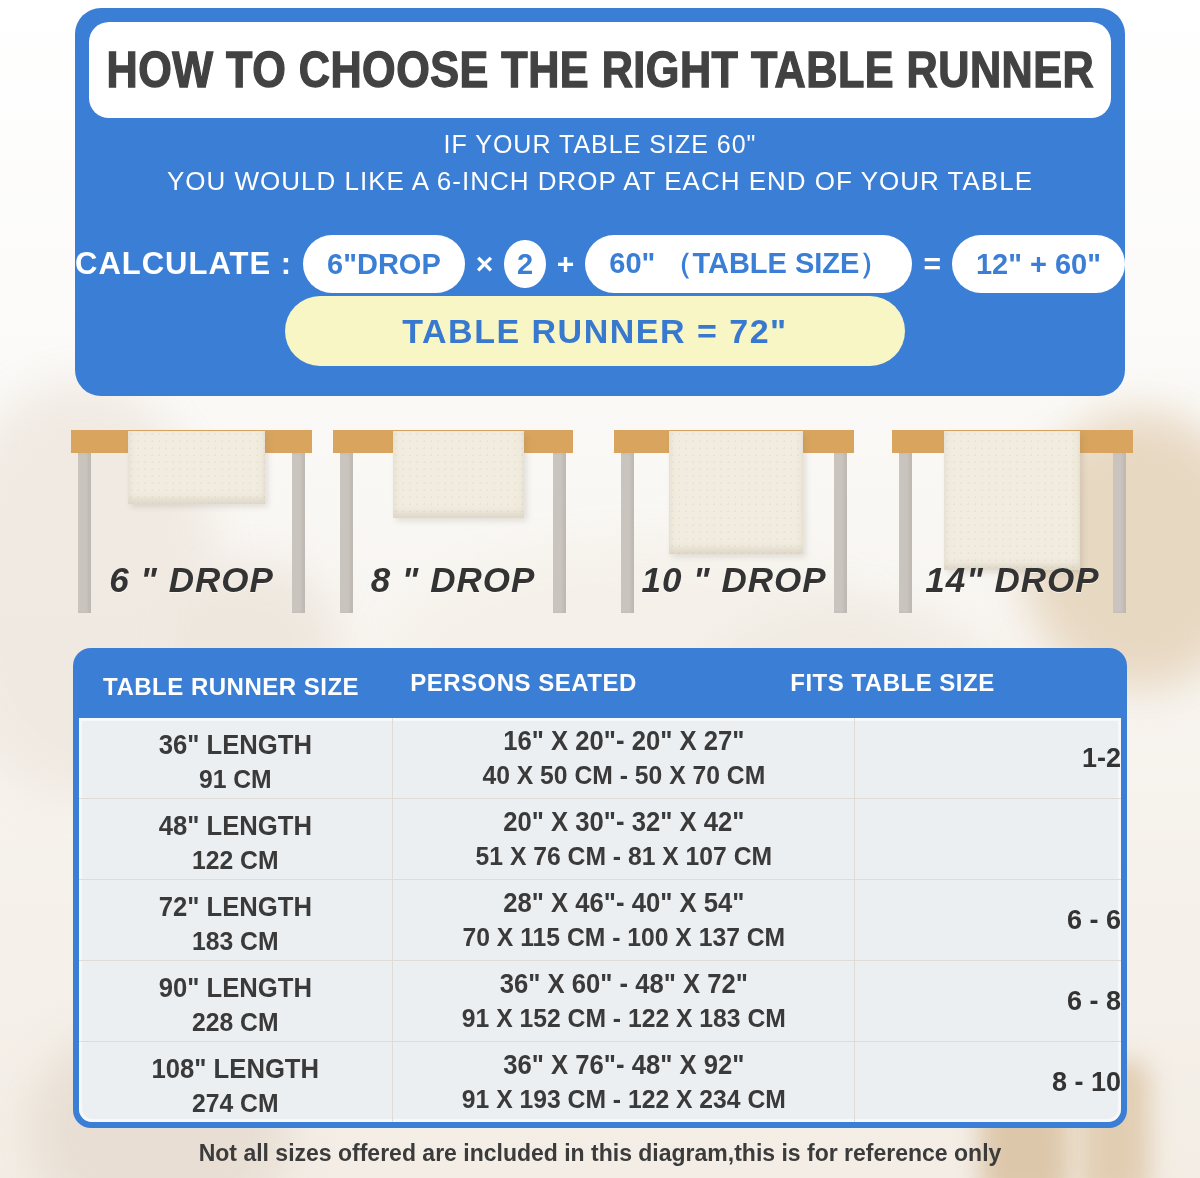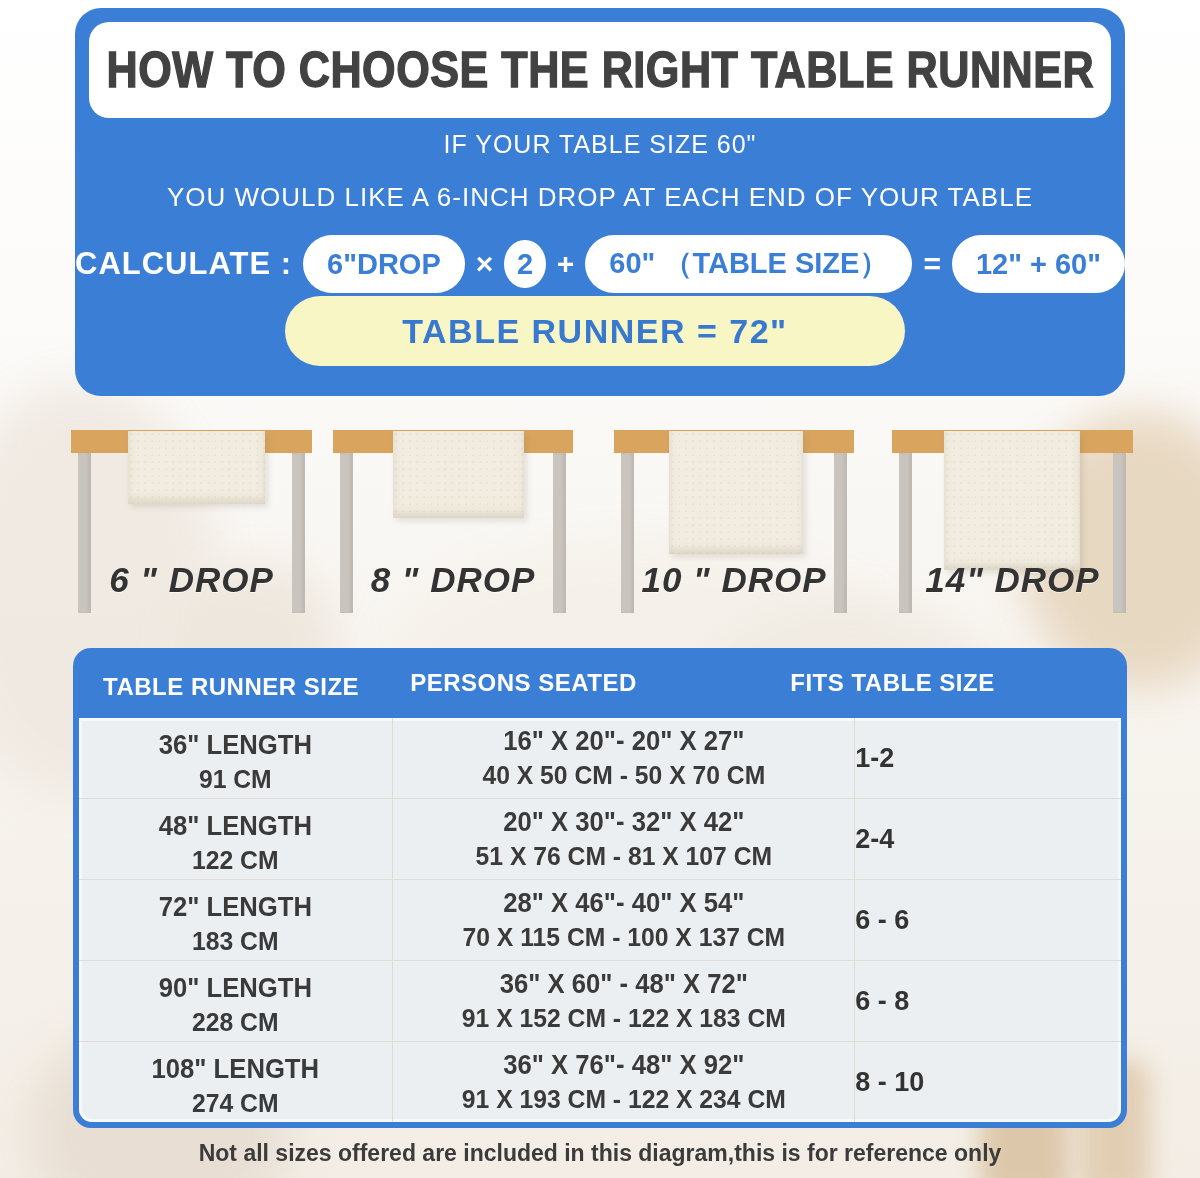--- a/index.html
+++ b/index.html
@@ -24,21 +24,21 @@
 
   
   .top-panel { position:absolute; left:75px; top:8px; width:1050px; height:388px;
     background:#3a7ed5; border-radius:26px; }
   .title-box { position:absolute; left:14px; top:14px; right:14px; height:96px;
     background:#ffffff; border-radius:20px; display:flex; align-items:center; justify-content:center; }
   .title-text { font-size:45px; font-weight:bold; color:#424242; white-space:nowrap;
     letter-spacing:0.5px; transform:scaleX(.96) scaleY(1.1); -webkit-text-stroke:1.2px #424242; }
   .subtitle { position:absolute; left:0; width:100%; text-align:center; color:#ffffff; letter-spacing:1px; }
   .subtitle.s1 { top:122px; font-size:25px; }
-  .subtitle.s2 { top:174px; font-size:26px; }
+  .subtitle.s2 { top:158px; font-size:26px; }
   .calc-row { position:absolute; top:226px; left:0; right:0; height:60px;
     display:flex; align-items:center; justify-content:center; gap:11px;text-align:right; }
   .calc-label { color:#ffffff; font-size:31px; font-weight:bold; letter-spacing:1px; white-space:nowrap; }
   .pill { background:#ffffff; border-radius:30px; height:58px; display:flex; align-items:center;
     justify-content:center; color:#3a7ed5; font-weight:bold; font-size:29px; padding:0 24px; white-space:nowrap; }
   .op { color:#ffffff; font-size:30px; font-weight:bold; }
   .circle { width:48px; height:48px; border-radius:50%; background:#ffffff; color:#3a7ed5;
     font-weight:bold; font-size:29px; display:flex; align-items:center; justify-content:center; }
   .result-pill { position:absolute; left:210px; width:620px; top:288px; height:70px;
     background:#f8f6c5; border-radius:35px; display:flex; align-items:center; justify-content:center;
@@ -77,21 +77,21 @@
     background:rgba(250,248,244,.93); border-radius:0 0 13px 13px;
     box-shadow:inset 0 0 0 3px rgba(255,255,255,.55);
     display:flex; flex-direction:column; overflow:hidden; }
   .size-row { flex:1; display:flex; align-items:center; border-top:1px solid #dfdbd5; }
   .size-row:first-child { border-top:none; }
   .size-row .c2 { border-left:1px solid #dfdbd5; border-right:1px solid #dfdbd5;
     align-self:stretch; display:flex; flex-direction:column; justify-content:center; }
   .cell { text-align:center; font-weight:bold; color:#3a3a3a; font-size:27px; line-height:1.3;
     transform:scaleX(.95); letter-spacing:0; }
   .cell .sub { font-size:26px; }
-  .persons { text-align:left; font-weight:bold; color:#333333; font-size:27px; }
+  .persons { text-align:right; font-weight:bold; color:#333333; font-size:27px; }
 
   .footnote { position:absolute; left:0; width:100%; top:1140px; text-align:center;
     font-weight:bold; font-size:23px; color:#3b3b3b; }
 </style>
 </head>
 <body>
 
 <div class="canvas">
 
   <div class="bg">
@@ -189,23 +189,20 @@
           <div>48" LENGTH</div>
               <div class="sub">122 CM</div>
             </div>
           </div>
         <div class="c2">
             <div class="cell">
           <div>20" X 30"- 32" X 42"</div>
               <div class="sub">51 X 76 CM - 81 X 107 CM</div>
             </div>
           </div>
-        <div class="c3">
-            <div class="persons">2-4</div>
-          </div>
       </div>
 
       <div class="size-row">
         <div class="c1">
             <div class="cell">
           <div>72" LENGTH</div>
               <div class="sub">183 CM</div>
             </div>
           </div>
         <div class="c2">

